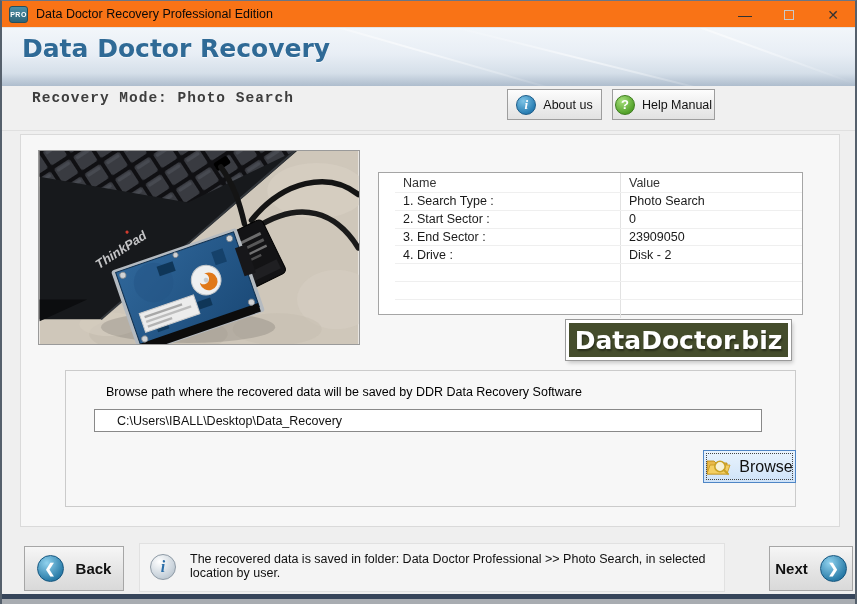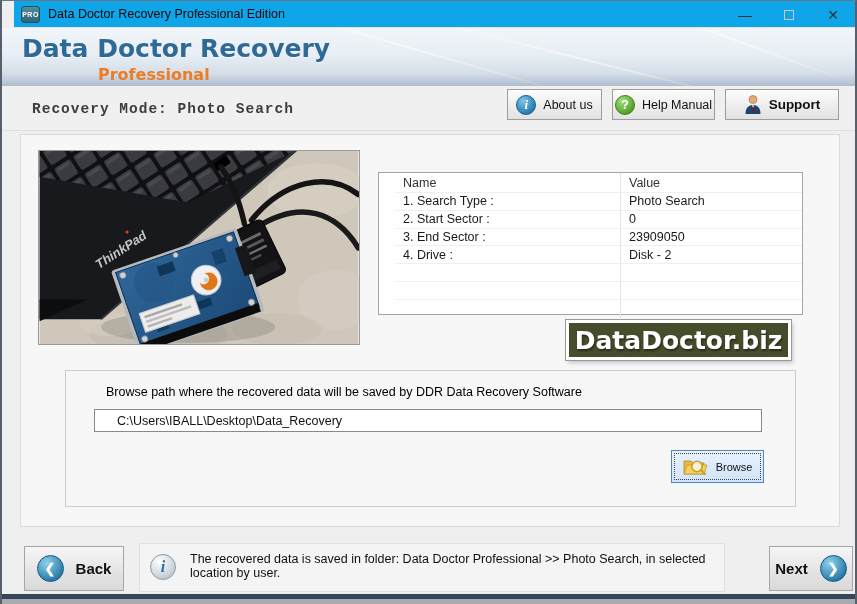--- a/index.html
+++ b/index.html
@@ -2,22 +2,22 @@
 <html><head>
 <meta charset="utf-8">
 <style>
   * { margin:0; padding:0; box-sizing:border-box; }
   html,body { width:857px; height:604px; font-family:"Liberation Sans", sans-serif; }
   .window {
     position:relative; width:857px; height:604px; background:#efefef; overflow:hidden;
     border-left:2px solid #55606c; border-right:2px solid #55606c; border-top:1px solid #6b7685;
   }
   
-  .titlebar { position:absolute; left:0; top:0; right:0; height:27px; background:#0ea5e9;
-    display:flex; align-items:center; border-bottom:1px solid #e4e4e4;margin-left:12px; }
+  .titlebar { position:absolute; left:0; top:0; right:0; height:27px; background:#f97316;
+    display:flex; align-items:center; border-bottom:1px solid #e4e4e4; }
   .app-icon { width:19px; height:17px; margin:0 8px 0 7px; border-radius:3px;
     background:linear-gradient(#4d8fa6,#2e6477); color:#fff; font-size:7px; font-weight:bold;
     display:flex; align-items:center; justify-content:center; letter-spacing:0.5px;
     border:1px solid #24505f; }
   .title-text { font-size:12.5px; color:#0a0a0a; }
   .win-controls { position:absolute; right:0; top:0; height:27px; display:flex; }
   .win-btn { width:44px; height:27px; display:flex; align-items:center; justify-content:center;
     font-size:14px; color:#333; cursor:pointer; }
   .maxbox { width:10px; height:10px; border:1px solid #c9c9c9; }
   
@@ -29,21 +29,21 @@
   .sw1 { width:330px; top:18px; left:240px; transform:rotate(16deg); }
   .sw2 { width:300px; top:30px; left:430px; transform:rotate(14deg); }
   .sw3 { width:260px; top:10px; left:600px; transform:rotate(20deg); }
   .brand { position:absolute; left:20px; top:6px; font-family:"DejaVu Sans", sans-serif;
     font-size:25px; font-weight:bold; color:#2f6a96; text-shadow:0 1px 0 #ffffffaa; }
   .edition { position:absolute; left:96px; top:37px; font-family:"DejaVu Sans", sans-serif;
     font-size:16px; font-weight:bold; color:#ee7c22; }
   
   .toolbar { position:absolute; left:0; top:85px; right:0; height:45px; background:#f0f0f0;
     border-bottom:1px solid #e0e0e0; }
-  .mode-label { position:absolute; left:30px; top:15px; font-family:"Liberation Mono", monospace;
+  .mode-label { position:absolute; left:30px; top:4px; font-family:"Liberation Mono", monospace;
     font-weight:bold; font-size:14.5px; color:#3d3d3d; letter-spacing:1px; }
   .tb-btn { position:absolute; top:3px; height:31px; background:linear-gradient(#fdfdfd,#ededed 55%,#e2e2e2);
     border:1px solid #9d9d9d; display:flex; align-items:center; justify-content:center; gap:7px;
     font-size:12.5px; color:#111; cursor:pointer; }
   .btn-about { left:505px; width:95px; }
   .btn-help { left:610px; width:103px; }
   .btn-support { left:723px; width:114px; font-weight:bold; font-size:13.5px; }
   .circle-ico { width:20px; height:20px; border-radius:50%; display:flex; align-items:center;
     justify-content:center; color:#fff; font-weight:bold; flex:0 0 auto; }
   .ico-info { background:radial-gradient(circle at 35% 28%, #7ec4e6, #2a7fb4 70%, #1d6394);
@@ -69,25 +69,25 @@
     display:flex; align-items:center; justify-content:center;
     font-family:"DejaVu Sans", sans-serif; font-weight:bold; font-size:25px; color:#ffffff;
     text-shadow:1px 2px 2px #00000066; box-shadow:2px 3px 4px #00000033; }
   
   .browse-group { position:absolute; left:44px; top:235px; width:731px; height:137px;
     border:1px solid #cbcbcb; }
   .browse-label { position:absolute; left:40px; top:14px; font-size:12.5px; color:#000; }
   .path-input { position:absolute; left:28px; top:38px; width:668px; height:23px;
     border:1px solid #898989; background:#fff; font-size:12.5px; color:#111;
     padding:0 22px; font-family:"Liberation Sans", sans-serif; }
-  .browse-btn { position:absolute; left:605px; top:79px; width:93px; height:33px;
+  .browse-btn { position:absolute; left:637px; top:79px; width:93px; height:33px;
     background:linear-gradient(#e9f3fd,#cfe3f8); border:1px solid #4f86c6;
     outline:1px dotted #444; outline-offset:-4px;
     display:flex; align-items:center; justify-content:center; gap:7px;
-    font-size:11px; color:#111; cursor:pointer; }
+    font-size:16px; color:#111; cursor:pointer; }
   
   .footer-btn { position:absolute; height:45px; background:linear-gradient(#f6f6f6,#e3e3e3 60%,#d9d9d9);
     border:1px solid #a6a6a6; display:flex; align-items:center; justify-content:center; gap:12px;
     font-size:15px; font-weight:bold; color:#111; cursor:pointer; }
   .back-btn { left:22px; top:545px; width:100px; }
   .next-btn { left:767px; top:545px; width:84px; }
   .nav-circle { width:27px; height:27px; border-radius:50%;
     background:radial-gradient(circle at 35% 28%, #90d2ee, #2a7ca8 72%, #1c6391);
     border:1px solid #15567f; color:#fff; display:flex; align-items:center; justify-content:center;
     font-size:13px; font-weight:bold; }
@@ -117,43 +117,31 @@
         </div>
       <div class="win-btn">✕</div>
     </div>
   </div>
 
   <div class="header">
     <div class="swoosh sw1"></div>
     <div class="swoosh sw2"></div>
     <div class="swoosh sw3"></div>
     <div class="brand">Data Doctor Recovery</div>
-    <div class="edition">Professional</div>
   </div>
 
   <div class="toolbar">
     <div class="mode-label">Recovery Mode: Photo Search</div>
     <div class="tb-btn btn-about">
       <span class="circle-ico ico-info">i</span>
       <span>About us</span>
     </div>
     <div class="tb-btn btn-help">
       <span class="circle-ico ico-help">?</span>
       <span>Help Manual</span>
-    </div>
-    <div class="tb-btn btn-support">
-      <span style="display:flex;">
-        <svg width="18" height="21" viewBox="0 0 18 21">
-          <circle cx="9" cy="5.5" r="4" fill="#e3aa76" stroke="#9c6b3c" stroke-width="0.6"></circle>
-          <path d="M1.5 20 C1.5 13.5 5 11 9 11 C13 11 16.5 13.5 16.5 20 Z" fill="#22436b"></path>
-          <path d="M7.6 11.2 L9 14 L10.4 11.2 Z" fill="#c8d6e8"></path>
-          <rect x="8.3" y="13.5" width="1.4" height="5" fill="#7a1d1d"></rect>
-        </svg>
-      </span>
-      <span>Support</span>
     </div>
   </div>
 
   <div class="panel">
 
     <div class="photo">
       <svg width="320" height="193" viewBox="0 0 322 195">
         <defs>
           <pattern id="keys" width="23" height="21" patternUnits="userSpaceOnUse" patternTransform="rotate(-33)">
             <rect width="23" height="21" fill="#101013"></rect>

